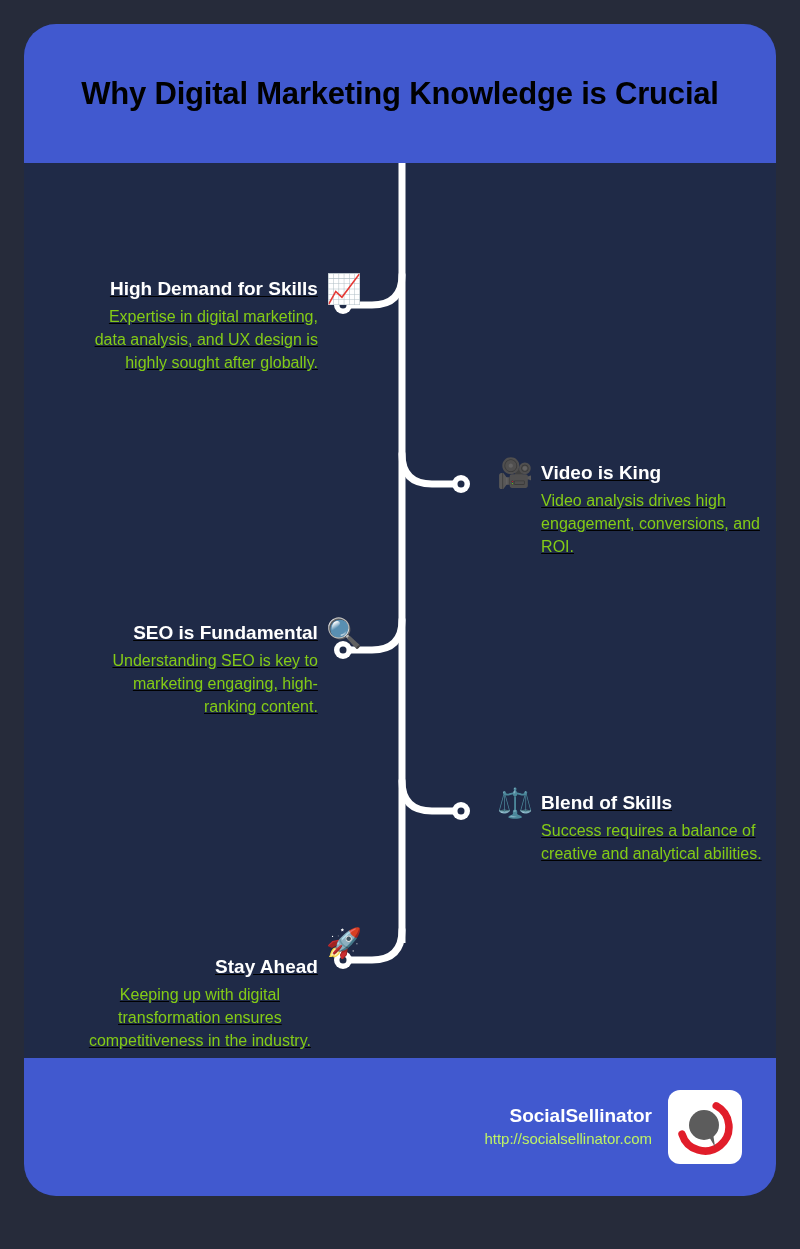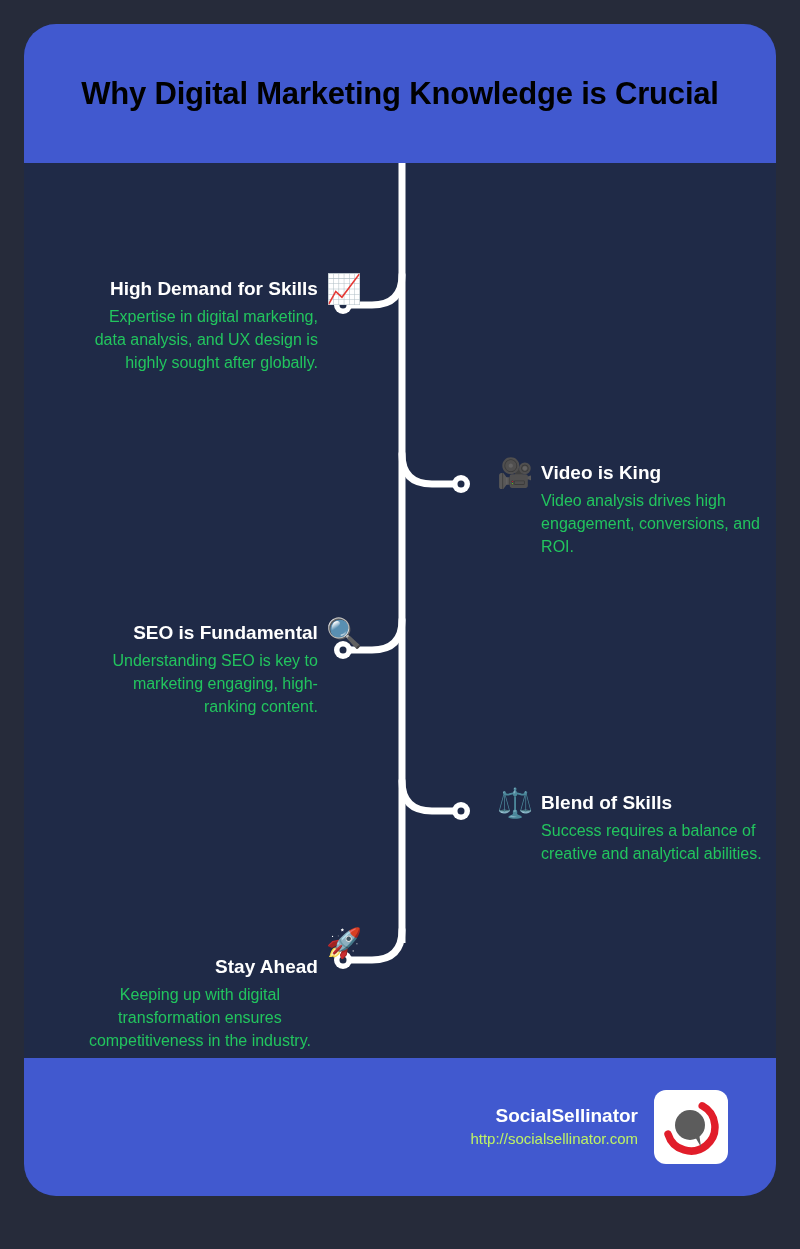--- a/index.html
+++ b/index.html
@@ -69,31 +69,32 @@
     height: 895px;
   }
   
   .item {
     position: absolute;
     display: flex;
     align-items: flex-start;
   }
   .item-text {
     display: block;
+    text-decoration: underline;
   }
   .item-title {
     color: #ffffff;
     font-size: 19px;
     font-weight: bold;
     line-height: 24px;
     margin-bottom: 4px;
     white-space: nowrap;
   }
   .item-desc {
-    color: #22c55e;
+    color: #84cc16;
     font-size: 16px;
     line-height: 23px;
   }
   .item-icon {
     font-size: 29px;
     line-height: 30px;
     flex: 0 0 auto;
   }
   
   .item.left {
@@ -127,21 +128,21 @@
   .footer {
     position: absolute;
     left: 0;
     top: 1034px;
     width: 752px;
     height: 138px;
     background: #4159cf;
     display: flex;
     align-items: center;
     justify-content: flex-end;
-    padding-right: 48px;
+    padding-right: 34px;
     box-sizing: border-box;
   }
   .footer-text {
     text-align: right;
     margin-right: 16px;
   }
   .footer-brand {
     color: #ffffff;
     font-size: 19px;
     font-weight: bold;

